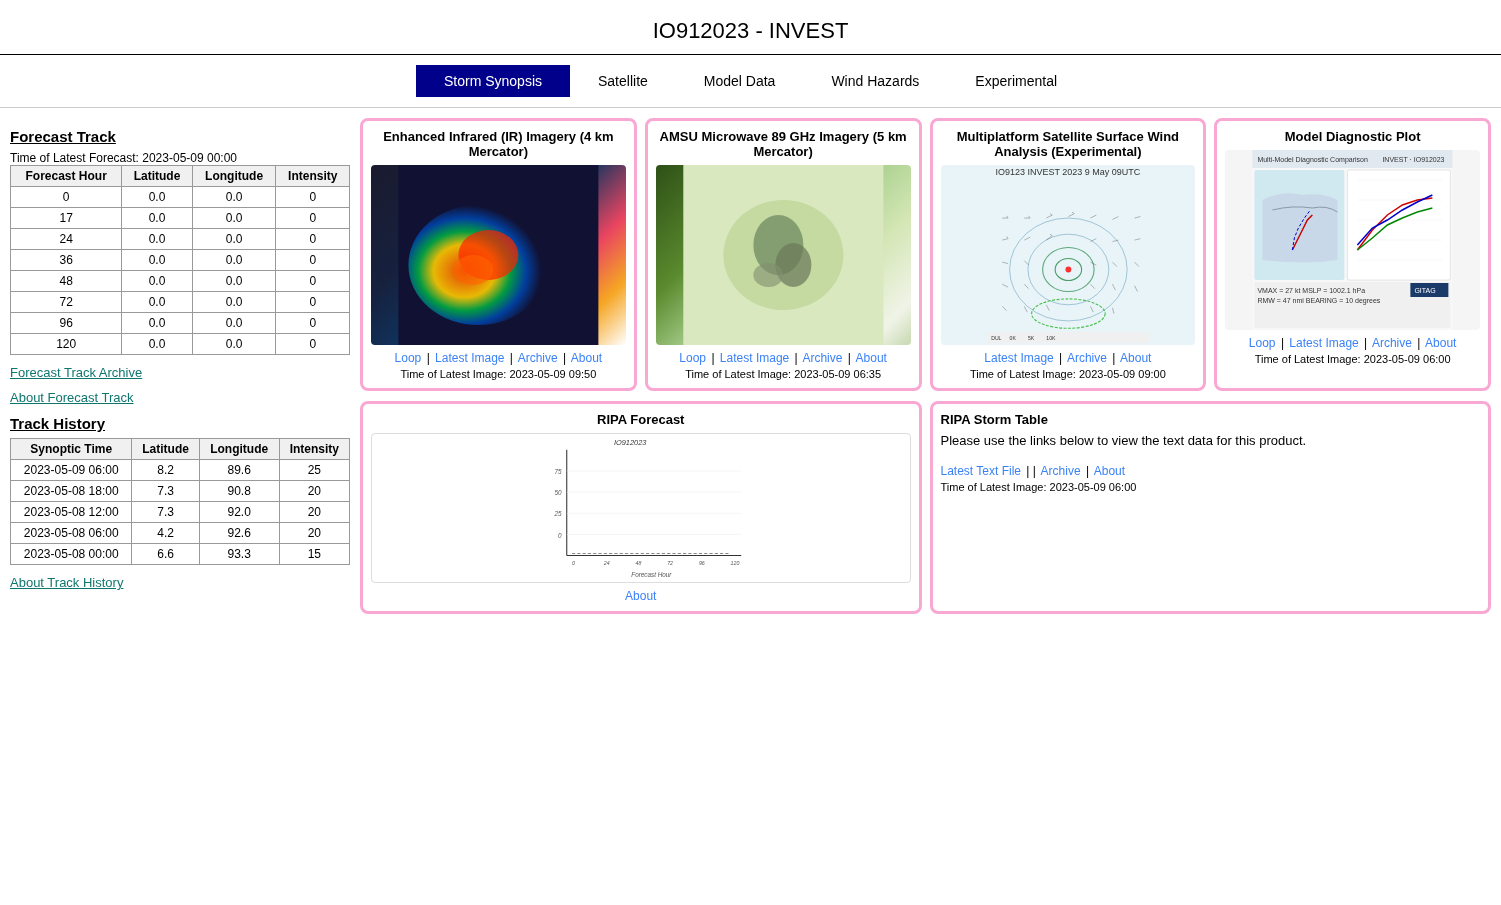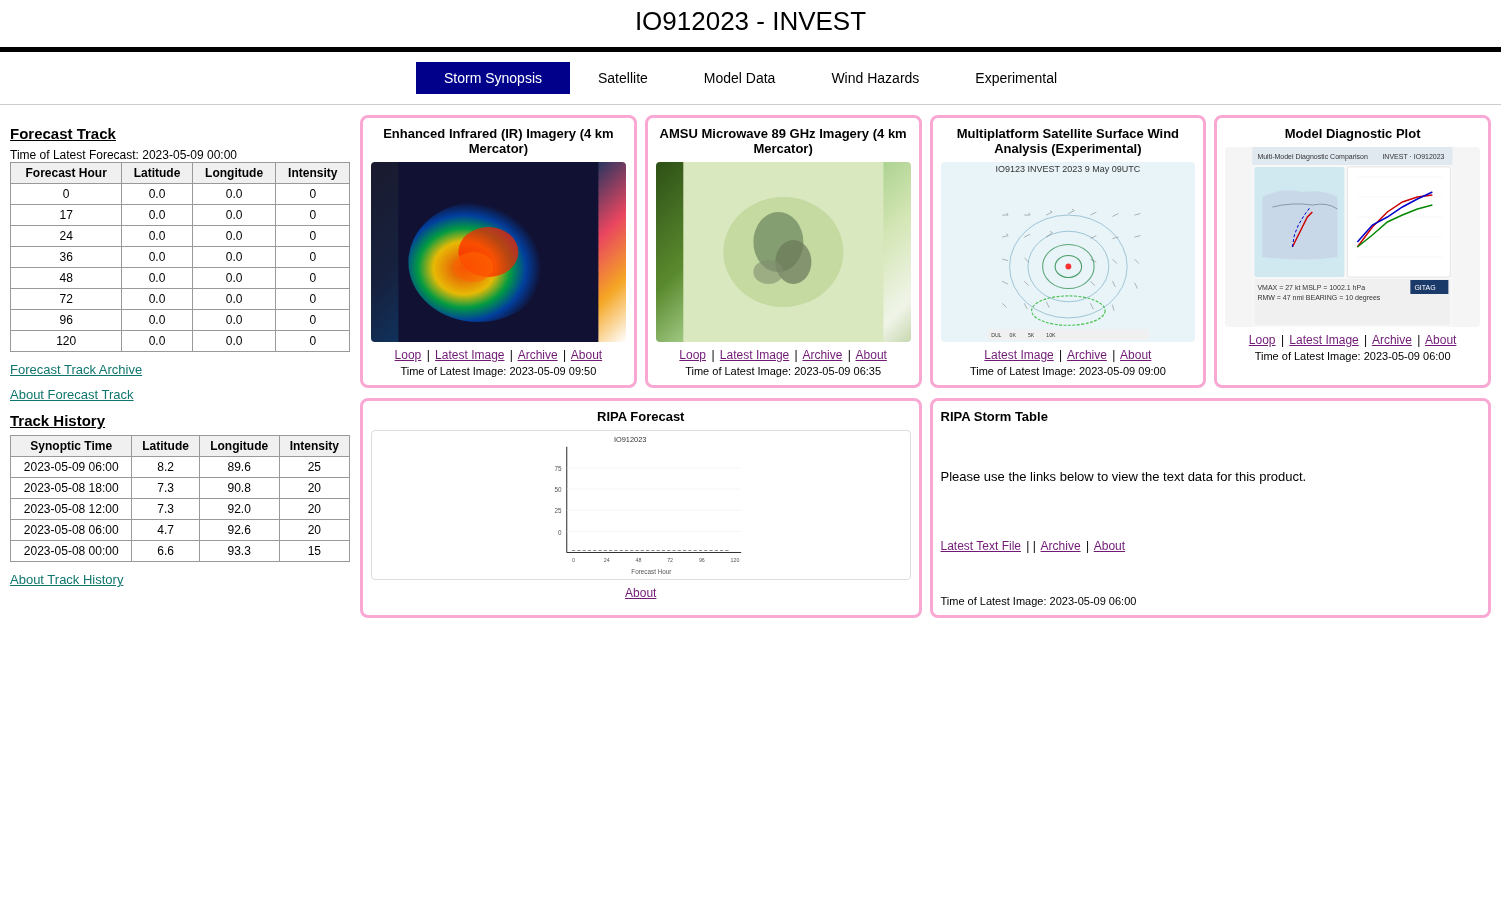--- a/index.html
+++ b/index.html
@@ -1,23 +1,23 @@
 <!DOCTYPE html>
 <html><head>
   <meta charset="utf-8">
   <style>
     * { box-sizing: border-box; margin: 0; padding: 0; }
     body { font-family: Arial, sans-serif; font-size: 13px; background: #fff; color: #000; }
 
     #page-title {
       text-align: center;
-      font-size: 26px;
+      font-size: 22px;
       font-weight: normal;
-      padding: 6px 0 10px;
-      border-bottom: 5px solid #000000;
+      padding: 18px 0 10px;
+      border-bottom: 1px solid #000000;
     }
 
     #nav-bar {
       display: flex;
       justify-content: center;
       gap: 0;
       padding: 10px 0;
       border-bottom: 1px solid #ccc;
     }
 
@@ -151,22 +151,21 @@
       height: 140px;
     }
 
     .card-links {
       font-size: 12px;
       margin-top: 6px;
       text-align: center;
     }
 
     .card-links a, .card-links span.lnk {
-      color: #701a75;
-      text-decoration: underline;
+      color: #3b82f6;
       cursor: pointer;
     }
 
     .card-time {
       font-size: 11px;
       margin-top: 3px;
       color: #000;
     }
 
     .ripa-storm-text {
@@ -184,21 +183,20 @@
       gap: 8px;
     }
 
     .bottom-cards-row {
       display: flex;
       gap: 8px;
     }
 
     .card.ripa-storm {
       align-items: flex-start;
-      gap: 39px;
     }
   </style>
 </head>
 <body>
 
 <div id="page-title">IO912023 - INVEST</div>
 
 <div id="nav-bar">
   <button class="nav-tab active">Storm Synopsis</button>
   <button class="nav-tab">Satellite</button>
@@ -307,21 +305,21 @@
             <td>20</td>
           </tr>
           <tr>
             <td>2023-05-08 12:00</td>
             <td>7.3</td>
             <td>92.0</td>
             <td>20</td>
           </tr>
           <tr>
             <td>2023-05-08 06:00</td>
-            <td>4.7</td>
+            <td>4.2</td>
             <td>92.6</td>
             <td>20</td>
           </tr>
           <tr>
             <td>2023-05-08 00:00</td>
             <td>6.6</td>
             <td>93.3</td>
             <td>15</td>
           </tr>
         </tbody>
@@ -363,21 +361,21 @@
           <span class="lnk">Latest Image</span>
           <span class="divider-pipe">|</span>
           <span class="lnk">Archive</span>
           <span class="divider-pipe">|</span>
           <span class="lnk">About</span>
         </div>
         <div class="card-time">Time of Latest Image: 2023-05-09 09:50</div>
       </div>
 
       <div class="card">
-        <div class="card-title">AMSU Microwave 89 GHz Imagery (4 km Mercator)</div>
+        <div class="card-title">AMSU Microwave 89 GHz Imagery (5 km Mercator)</div>
         <div class="card-image satellite-amsu">
           <svg width="100%" height="100%" viewBox="0 0 200 180">
             <defs>
               <radialGradient id="amsuGrad" cx="50%" cy="50%" r="50%">
                 <stop offset="0%" stop-color="#cc4400"></stop>
                 <stop offset="30%" stop-color="#888833"></stop>
                 <stop offset="60%" stop-color="#558855"></stop>
                 <stop offset="100%" stop-color="#ccddbb"></stop>
               </radialGradient>
             </defs>
@@ -526,21 +524,21 @@
         </div>
         <div class="card-time">Time of Latest Image: 2023-05-09 06:00</div>
       </div>
 
     </div>
 
     <div class="bottom-cards-row">
 
       <div class="card">
         <div class="card-title">RIPA Forecast</div>
-        <div class="card-image ripa-forecast-img" style="background:#fff; border:1px solid #ddd; height:150px; width:100%;">
+        <div class="card-image ripa-forecast-img" style="background:#fff; border:1px solid #ddd; height:150px; width:100%;font-style:italic;">
           <svg width="100%" height="100%" viewBox="0 0 200 140">
             <rect width="200" height="140" fill="#fff"></rect>
 
             <text x="90" y="10" font-size="7" fill="#333" text-anchor="middle">IO912023</text>
 
             <line x1="30" y1="15" x2="30" y2="115" stroke="#333" stroke-width="1"></line>
 
             <line x1="30" y1="115" x2="195" y2="115" stroke="#333" stroke-width="1"></line>
 
             <line x1="30" y1="95" x2="195" y2="95" stroke="#eee" stroke-width="0.5"></line>

